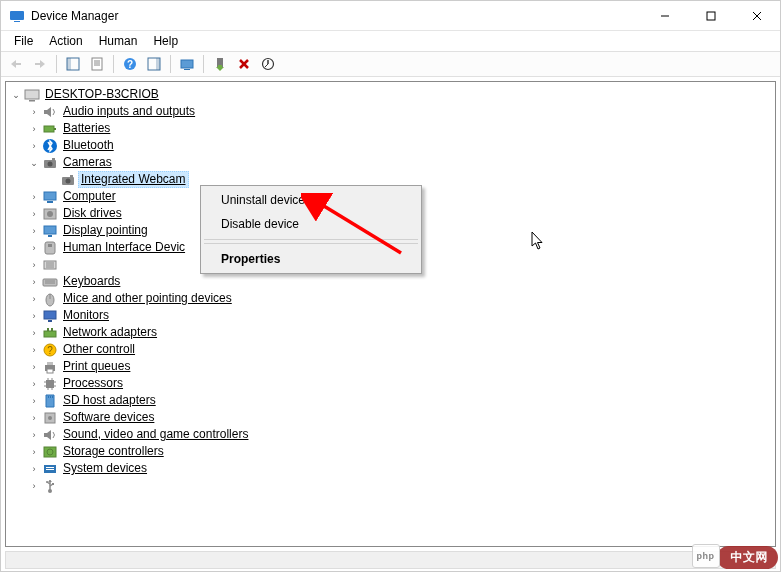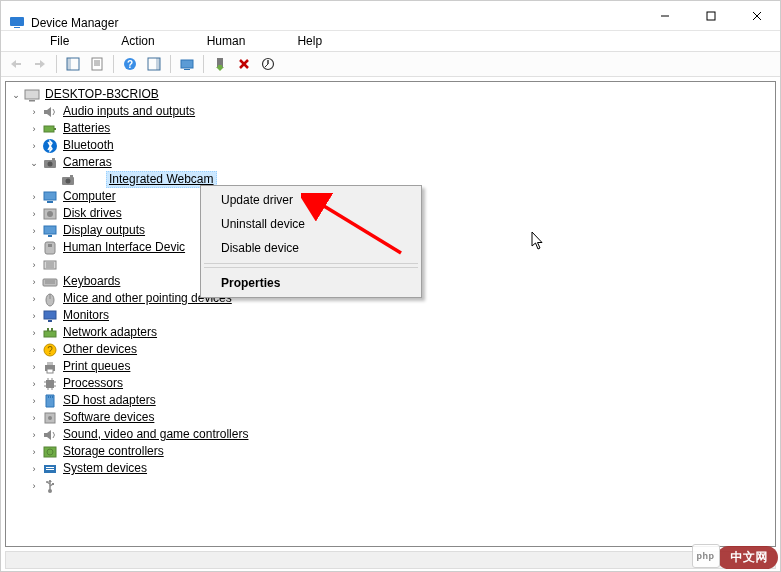--- a/index.html
+++ b/index.html
@@ -10,21 +10,21 @@
     background: #fff;
     width: 781px;
     height: 572px;
     overflow: hidden;
     border: 1px solid #ccc;
     position: relative;
   }
   .titlebar {
     height: 30px;
     display: flex;
-    align-items: flex-end;
+    align-items: center;
     padding-left: 8px;
     background: #fff;
     border-bottom: 1px solid #e5e5e5;
   }
   .titlebar .app-icon {
     width: 16px; height: 16px;
     margin-right: 6px;
     display: inline-flex; align-items: center; justify-content: center;
   }
   .titlebar .title { flex: 1; }
@@ -35,21 +35,21 @@
     font-family: "Segoe UI", sans-serif;
     font-size: 10px;
   }
   .menubar {
     height: 20px;
     display: flex;
     align-items: center;
     padding-left: 6px;
     gap: 2px;
   }
-  .menu-item { padding: 2px 7px; cursor: default; margin-left: 36px; }
+  .menu-item { padding: 2px 7px; cursor: default; }
   .toolbar {
     height: 26px;
     display: flex;
     align-items: center;
     padding: 0 4px;
     gap: 2px;
     border-top: 1px solid #e0e0e0;
     border-bottom: 1px solid #e0e0e0;
     background: #fcfcfc;
   }
@@ -92,21 +92,20 @@
   .tree-row .label {
     padding: 0 3px;
     line-height: 17px;
     text-decoration: underline;
   }
   .tree-row.selected .label {
     background: #cce8ff;
     border: 1px dotted #99d1ff;
     padding: 0 2px;
     line-height: 15px;
-    margin-left: 28px;
   }
   .indent { display:inline-block; }
   .context-menu {
     position: absolute;
     left: 199px; top: 184px;
     width: 222px;
     background: #f0f0f0;
     border: 1px solid #a0a0a0;
     box-shadow: 3px 3px 3px rgba(0,0,0,.25);
     padding: 2px;
@@ -370,21 +369,21 @@
       </div>
       <div class="tree-row">
         <span class="indent" style="width:18px"></span>
         <span class="twisty">›</span>
         <span class="dev-icon">
           <svg width="16" height="16" viewBox="0 0 16 16">
             <rect x="2" y="3" width="12" height="8" fill="#5b9bd5" stroke="#2e75b6"></rect>
             <rect x="6" y="12" width="4" height="2" fill="#2e75b6"></rect>
           </svg>
         </span>
-        <span class="label">Display outputs</span>
+        <span class="label">Display pointing</span>
       </div>
       <div class="tree-row">
         <span class="indent" style="width:18px"></span>
         <span class="twisty">›</span>
         <span class="dev-icon">
           <svg width="16" height="16" viewBox="0 0 16 16">
             <rect x="3" y="2" width="10" height="12" rx="2" fill="#bfbfbf" stroke="#888"></rect>
             <rect x="6" y="4" width="4" height="3" fill="#888"></rect>
           </svg>
         </span>
@@ -450,21 +449,21 @@
       </div>
       <div class="tree-row">
         <span class="indent" style="width:18px"></span>
         <span class="twisty">›</span>
         <span class="dev-icon">
           <svg width="16" height="16" viewBox="0 0 16 16">
             <circle cx="8" cy="8" r="6" fill="#ffc000" stroke="#bf9000"></circle>
             <text x="8" y="12" text-anchor="middle" font-size="10" fill="#7f6000">?</text>
           </svg>
         </span>
-        <span class="label">Other devices</span>
+        <span class="label">Other controll</span>
       </div>
       <div class="tree-row">
         <span class="indent" style="width:18px"></span>
         <span class="twisty">›</span>
         <span class="dev-icon">
           <svg width="16" height="16" viewBox="0 0 16 16">
             <rect x="3" y="6" width="10" height="6" fill="#888"></rect>
             <rect x="5" y="3" width="6" height="3" fill="#bfbfbf"></rect>
             <rect x="5" y="10" width="6" height="4" fill="#fff" stroke="#888"></rect>
           </svg>
@@ -558,21 +557,20 @@
             <circle cx="5" cy="4" r="1" fill="#888"></circle>
             <rect x="10" y="5" width="2" height="2" fill="#888"></rect>
             <path d="M6 2 L10 2 L8 0 Z" fill="#888" transform="translate(0,2)"></path>
           </svg>
         </span>
       </div>
     </div>
 </div>
 
 <div class="context-menu" id="context-menu">
-    <div class="cm-item">Update driver</div>
     <div class="cm-item">Uninstall device</div>
     <div class="cm-item">Disable device</div>
     <div class="cm-sep"></div>
     <div class="cm-sep"></div>
     <div class="cm-item bold">Properties</div>
   </div>
 
 <svg class="arrow" width="120" height="80">
   <defs>
       <marker id="ah" markerWidth="10" markerHeight="10" refX="2" refY="5" orient="auto">

